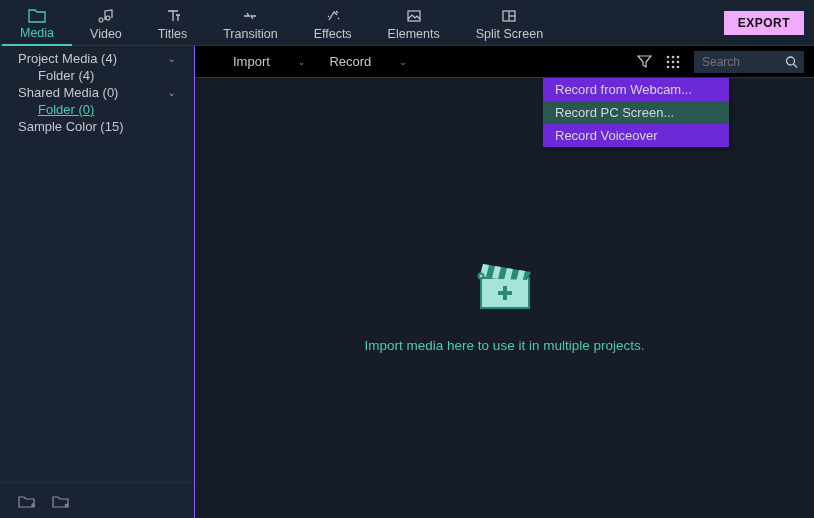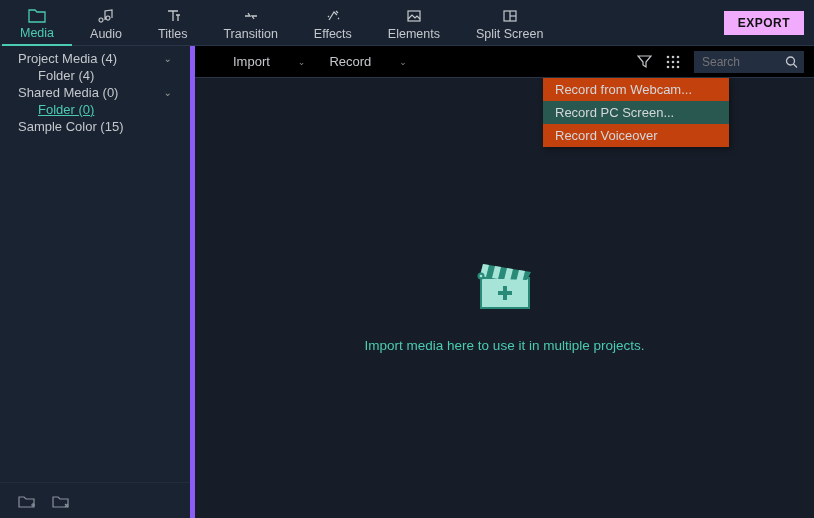--- a/index.html
+++ b/index.html
@@ -53,21 +53,21 @@
   letter-spacing: 0.5px;
 }
 
 
 .main-row { display: flex; height: calc(100% - 46px); }
 
 
 .sidebar {
   width: 195px;
   background: #1a2332;
-  border-right: 5px solid #8b5cf6;
+  border-right: 1px solid #8b5cf6;
   display: flex;
   flex-direction: column;
   position: relative;
 }
 .sidebar-tree { padding-top: 4px; flex: 1; }
 .tree-item {
   display: flex;
   align-items: center;
   padding: 1px 8px 1px 18px;
   font-size: 13px;
@@ -158,21 +158,21 @@
   color: #c5c8cc;
   font-size: 12px;
   pointer-events: none;
 }
 
 
 .dropdown-menu {
   position: absolute;
   left: 348px;
   top: 32px;
-  background: #c2410c;
+  background: #6d28d9;
   width: 186px;
   z-index: 10;
   box-shadow: 2px 2px 6px rgba(0,0,0,0.4);
 }
 .menu-item {
   padding: 4px 12px;
   font-size: 13px;
   color: #d4d7db;
   cursor: pointer;
 }
@@ -205,21 +205,21 @@
         </svg>
     </span>
     <span class="tab-label">Media</span>
   </div>
   <div class="nav-tab">
     <span class="tab-icon">
       <svg width="16" height="16" viewBox="0 0 16 16">
           <path d="M5 12 a2 2 0 1 0 0 0.01 M12 10 a2 2 0 1 0 0 0.01 M7 12 V3 l7 -1 v8" fill="none" stroke="#c5c8cc" stroke-width="1.2"></path>
         </svg>
     </span>
-    <span class="tab-label">Audio</span>
+    <span class="tab-label">Video</span>
   </div>
   <div class="nav-tab">
     <span class="tab-icon">
       <svg width="16" height="16" viewBox="0 0 16 16">
           <path d="M3 3 h10 M8 3 v10 M11 7 h4 M13 7 v6" fill="none" stroke="#c5c8cc" stroke-width="1.3"></path>
         </svg>
     </span>
     <span class="tab-label">Titles</span>
   </div>
   <div class="nav-tab">

